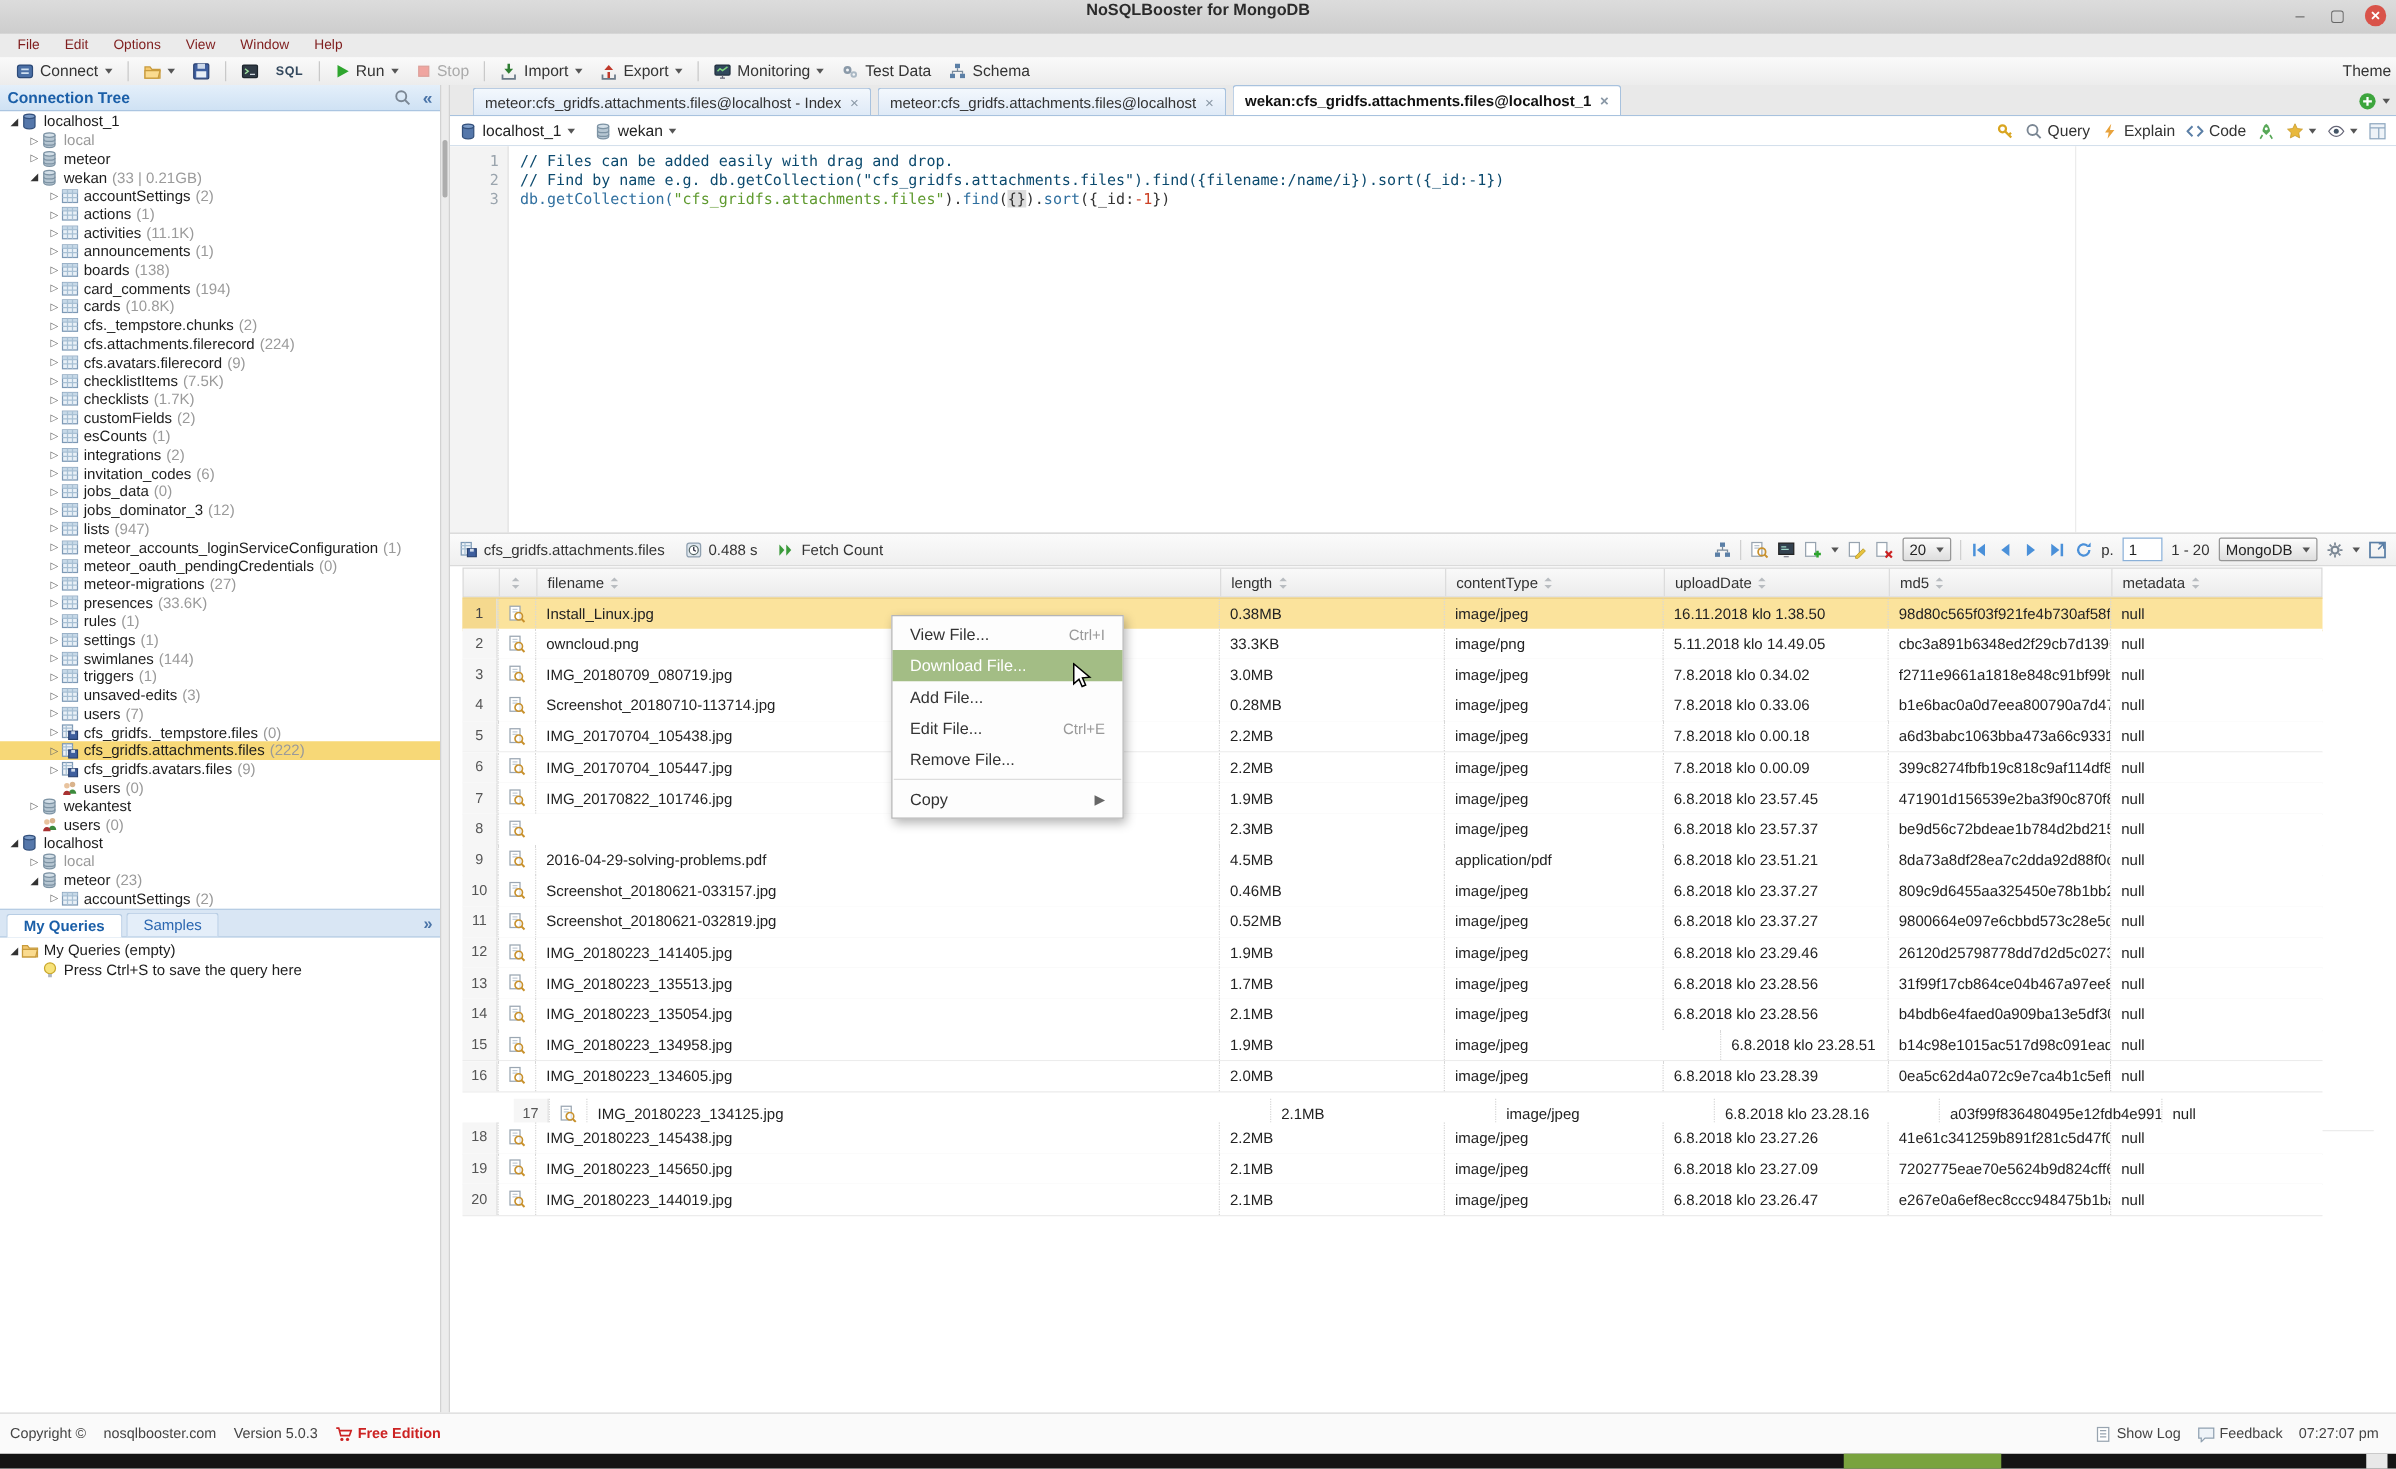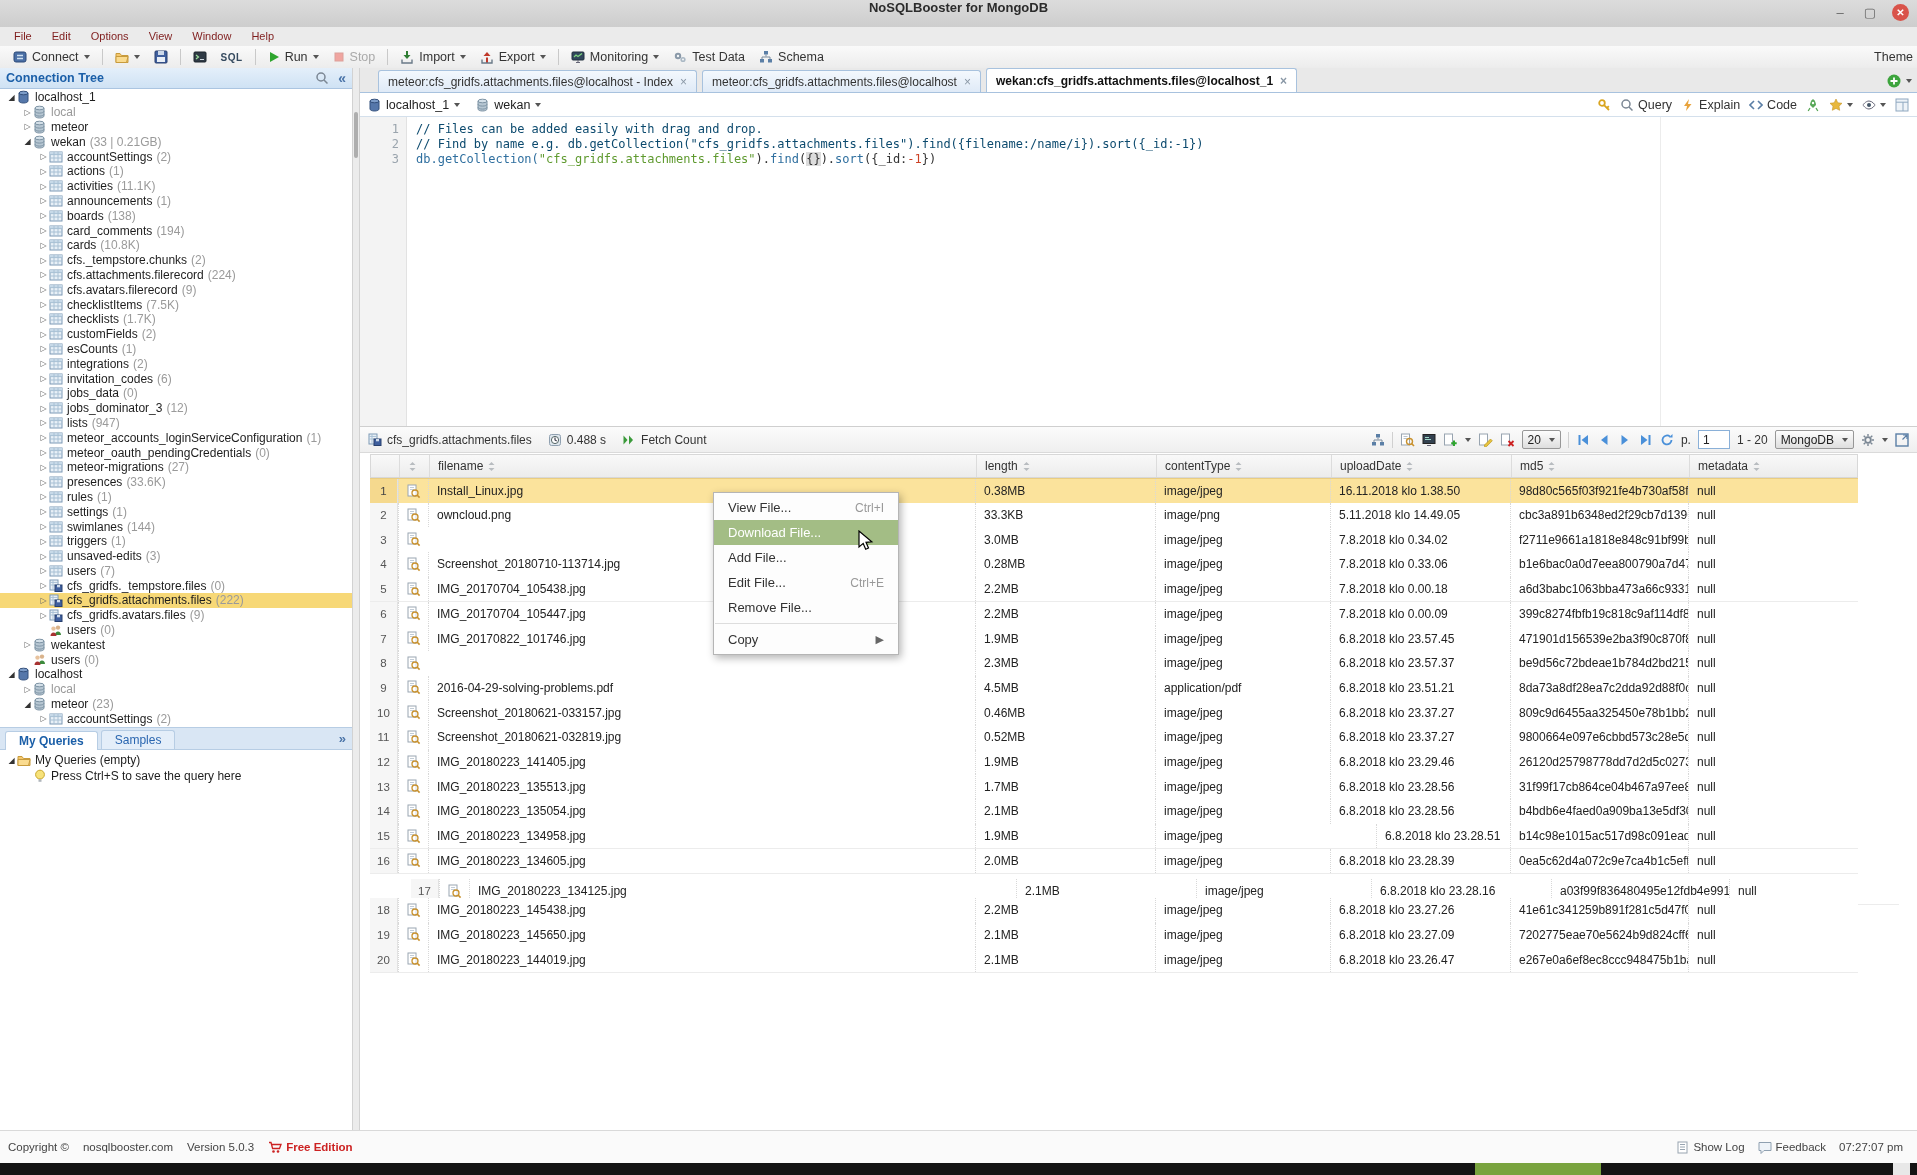--- a/index.html
+++ b/index.html
@@ -1195,20 +1195,21 @@
         <div class="grow" style="top: 49.4px;">
           <span class="gcell numc" style="left: 0px; width: 28px;">3</span>
           <span class="gcell iconc" style="left: 28px; width: 30px;">
             <svg width="15" height="15" viewBox="0 0 15 15">
               <rect x="2" y="1" width="8" height="11" fill="#fff" stroke="#9aa6b2"></rect>
               <path d="M4 3.5h4M4 5.5h4" stroke="#c2ccd6"></path>
               <circle cx="9" cy="9" r="3" fill="#fff" fill-opacity=".6" stroke="#c8912d" stroke-width="1.3"></circle>
               <path d="M11 11l2.6 2.6" stroke="#c8912d" stroke-width="1.6"></path>
             </svg>
           </span>
+          <span class="gcell" style="left: 58px; width: 547px;">IMG_20180709_080719.jpg</span>
           <span class="gcell" style="left: 605px; width: 180px;">3.0MB</span>
           <span class="gcell" style="left: 785px; width: 175px;">image/jpeg</span>
           <span class="gcell" style="left: 960px; width: 180px;">7.8.2018 klo 0.34.02</span>
           <span class="gcell" style="left: 1140px; width: 178px;">f2711e9661a1818e848c91bf99b</span>
           <span class="gcell" style="left: 1318px; width: 170px;">null</span>
         </div>
         <div class="grow" style="top: 74.1px;">
           <span class="gcell numc" style="left: 0px; width: 28px;">4</span>
           <span class="gcell iconc" style="left: 28px; width: 30px;">
             <svg width="15" height="15" viewBox="0 0 15 15">

